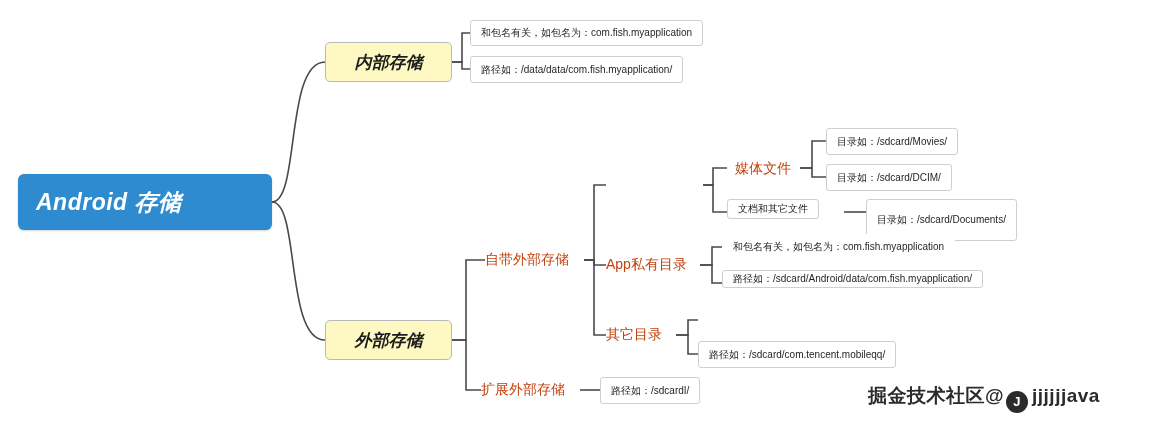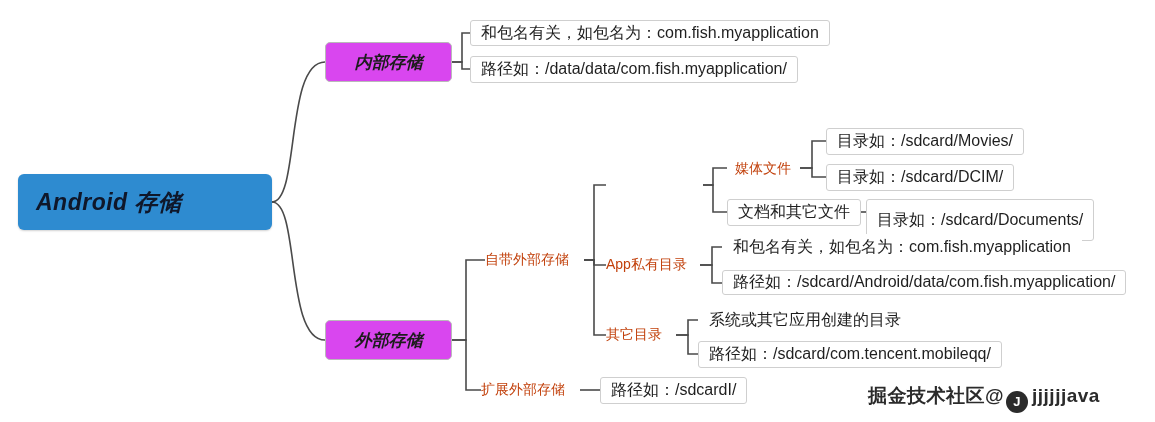--- a/index.html
+++ b/index.html
@@ -28,32 +28,32 @@
   .node {
     position: absolute;
     box-sizing: border-box;
     display: flex;
     align-items: center;
     white-space: nowrap;
   }
   
   .root {
     background: #2e8bd0;
-    color: #0f172a;
+    color: #ffffff;
     border-radius: 6px;
     font-size: 23px;
     font-style: italic;
     font-weight: bold;
     padding: 0 18px;
     letter-spacing: 0.5px;
     box-shadow: 0 1px 2px rgba(0,0,0,0.18);
   }
   
   .lvl1 {
-    background: #d946ef;
+    background: #fef9c3;
     border: 1px solid #b9b9b9;
     border-radius: 5px;
     color: #1c1c1c;
     font-size: 17px;
     font-style: italic;
     font-weight: bold;
     padding: 0 14px;
     justify-content: center;
   }
   
@@ -61,21 +61,21 @@
     color: #c2410c;
     font-size: 14px;
     background: transparent;
   }
   
   .leaf {
     border: 1px solid #cfcfcf;
     border-radius: 3px;
     background: #ffffff;
     color: #1f1f1f;
-    font-size: 16px;
+    font-size: 10px;
     padding: 0 10px;
   }
   
   .watermark {
     position: absolute;
     color: #2b2b2b;
     font-size: 19px;
     font-weight: bold;
     letter-spacing: 0.5px;
     white-space: nowrap;
@@ -169,47 +169,44 @@
   </div>
 
   <div class="node plain" style="left:606px; top:323px; height:24px;text-align:right;">
     <span>其它目录</span>
   </div>
 
   <div class="node plain" style="left:735px; top:157px; height:24px;">
     <span>媒体文件</span>
   </div>
 
-  <div class="node leaf" style="left:727px; top:199px; height:27px;">
+  <div class="node leaf" style="left:727px; top:199px; height:20px;">
     <span>文档和其它文件</span>
   </div>
 
   <div class="node leaf" style="left:866px; top:199px; height:42px;">
     <span>目录如：/sdcard/Documents/</span>
   </div>
 
   <div class="node leaf" style="left:826px; top:128px; height:27px;">
     <span>目录如：/sdcard/Movies/</span>
   </div>
 
   <div class="node leaf" style="left:826px; top:164px; height:27px;">
     <span>目录如：/sdcard/DCIM/</span>
   </div>
 
   <div class="node leaf" style="left:722px; top:234px; height:26px; border-color:#ffffff;">
     <span>和包名有关，如包名为：com.fish.myapplication</span>
   </div>
 
-  <div class="node leaf" style="left:722px; top:270px; height:25px;">
+  <div class="node leaf" style="left:722px; top:270px; height:18px;">
     <span>路径如：/sdcard/Android/data/com.fish.myapplication/</span>
   </div>
 
-  <div class="node leaf" style="left:698px; top:307px; height:26px; border-color:#ffffff;">
-    <span>系统或其它应用创建的目录</span>
-  </div>
 
   <div class="node leaf" style="left:698px; top:341px; height:27px;">
     <span>路径如：/sdcard/com.tencent.mobileqq/</span>
   </div>
 
   <div class="node leaf" style="left:600px; top:377px; height:27px;">
     <span>路径如：/sdcardI/</span>
   </div>
 
   <div class="watermark" style="left:868px; top:383px;">

